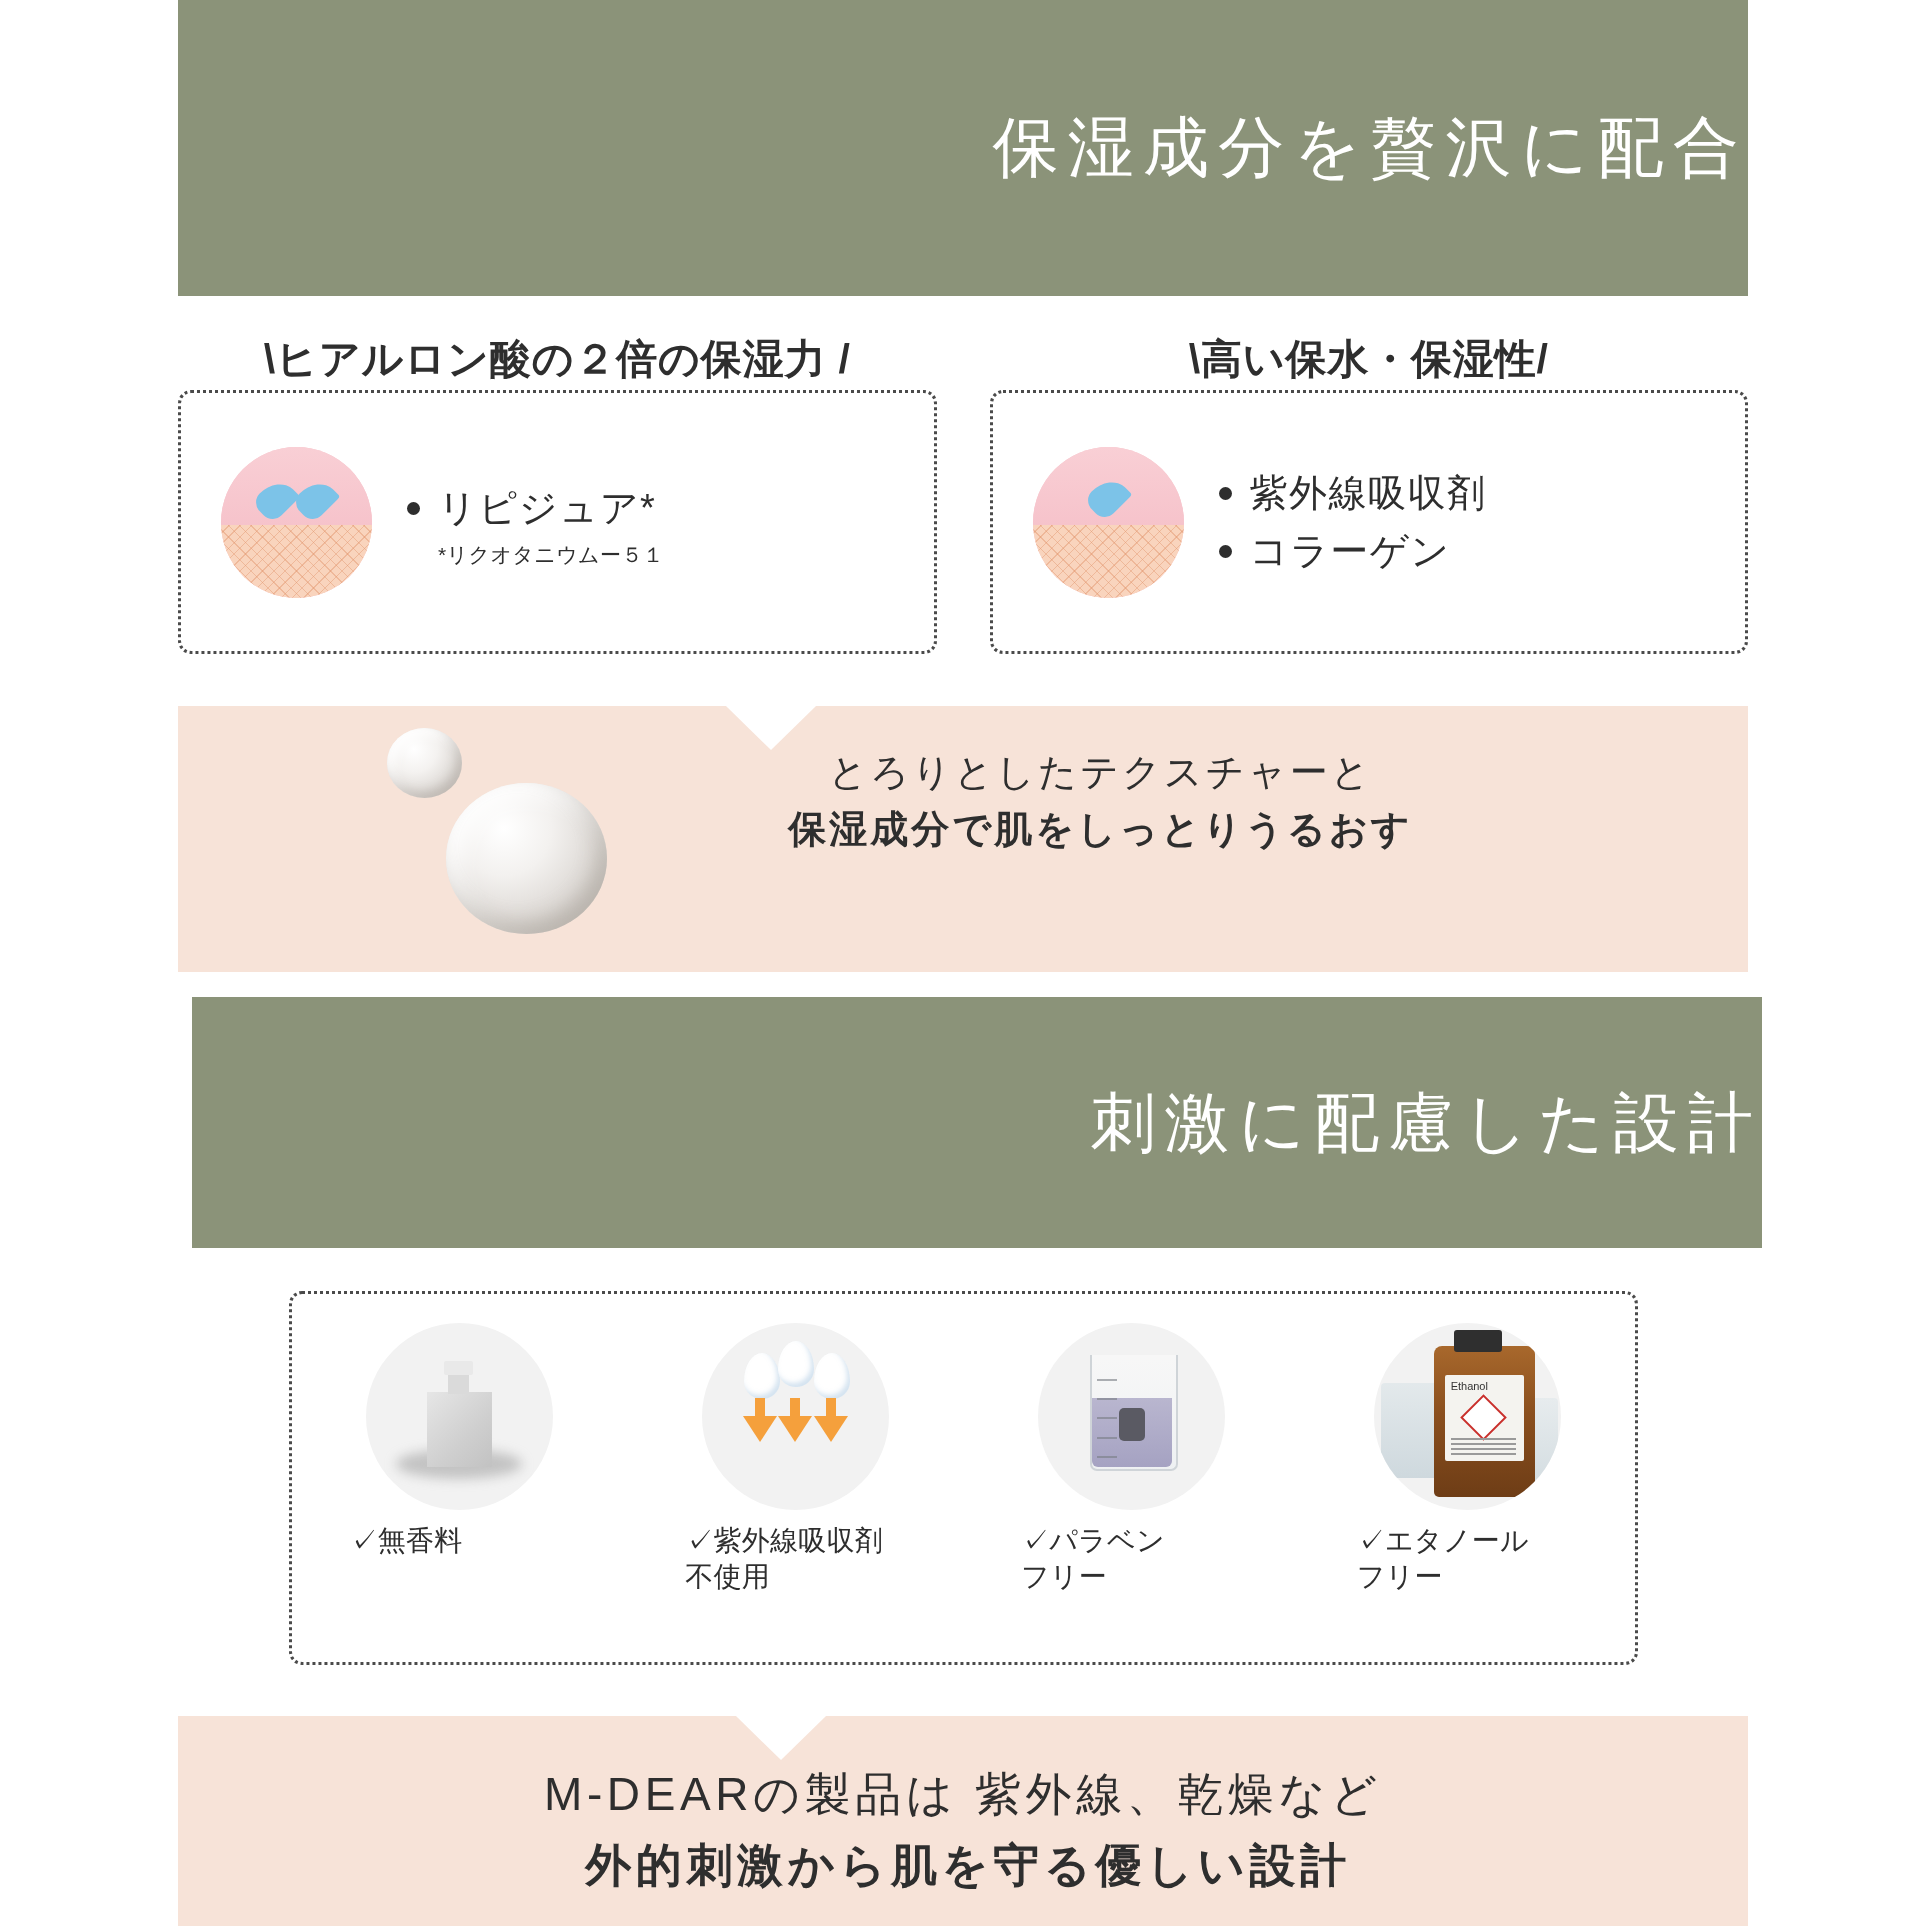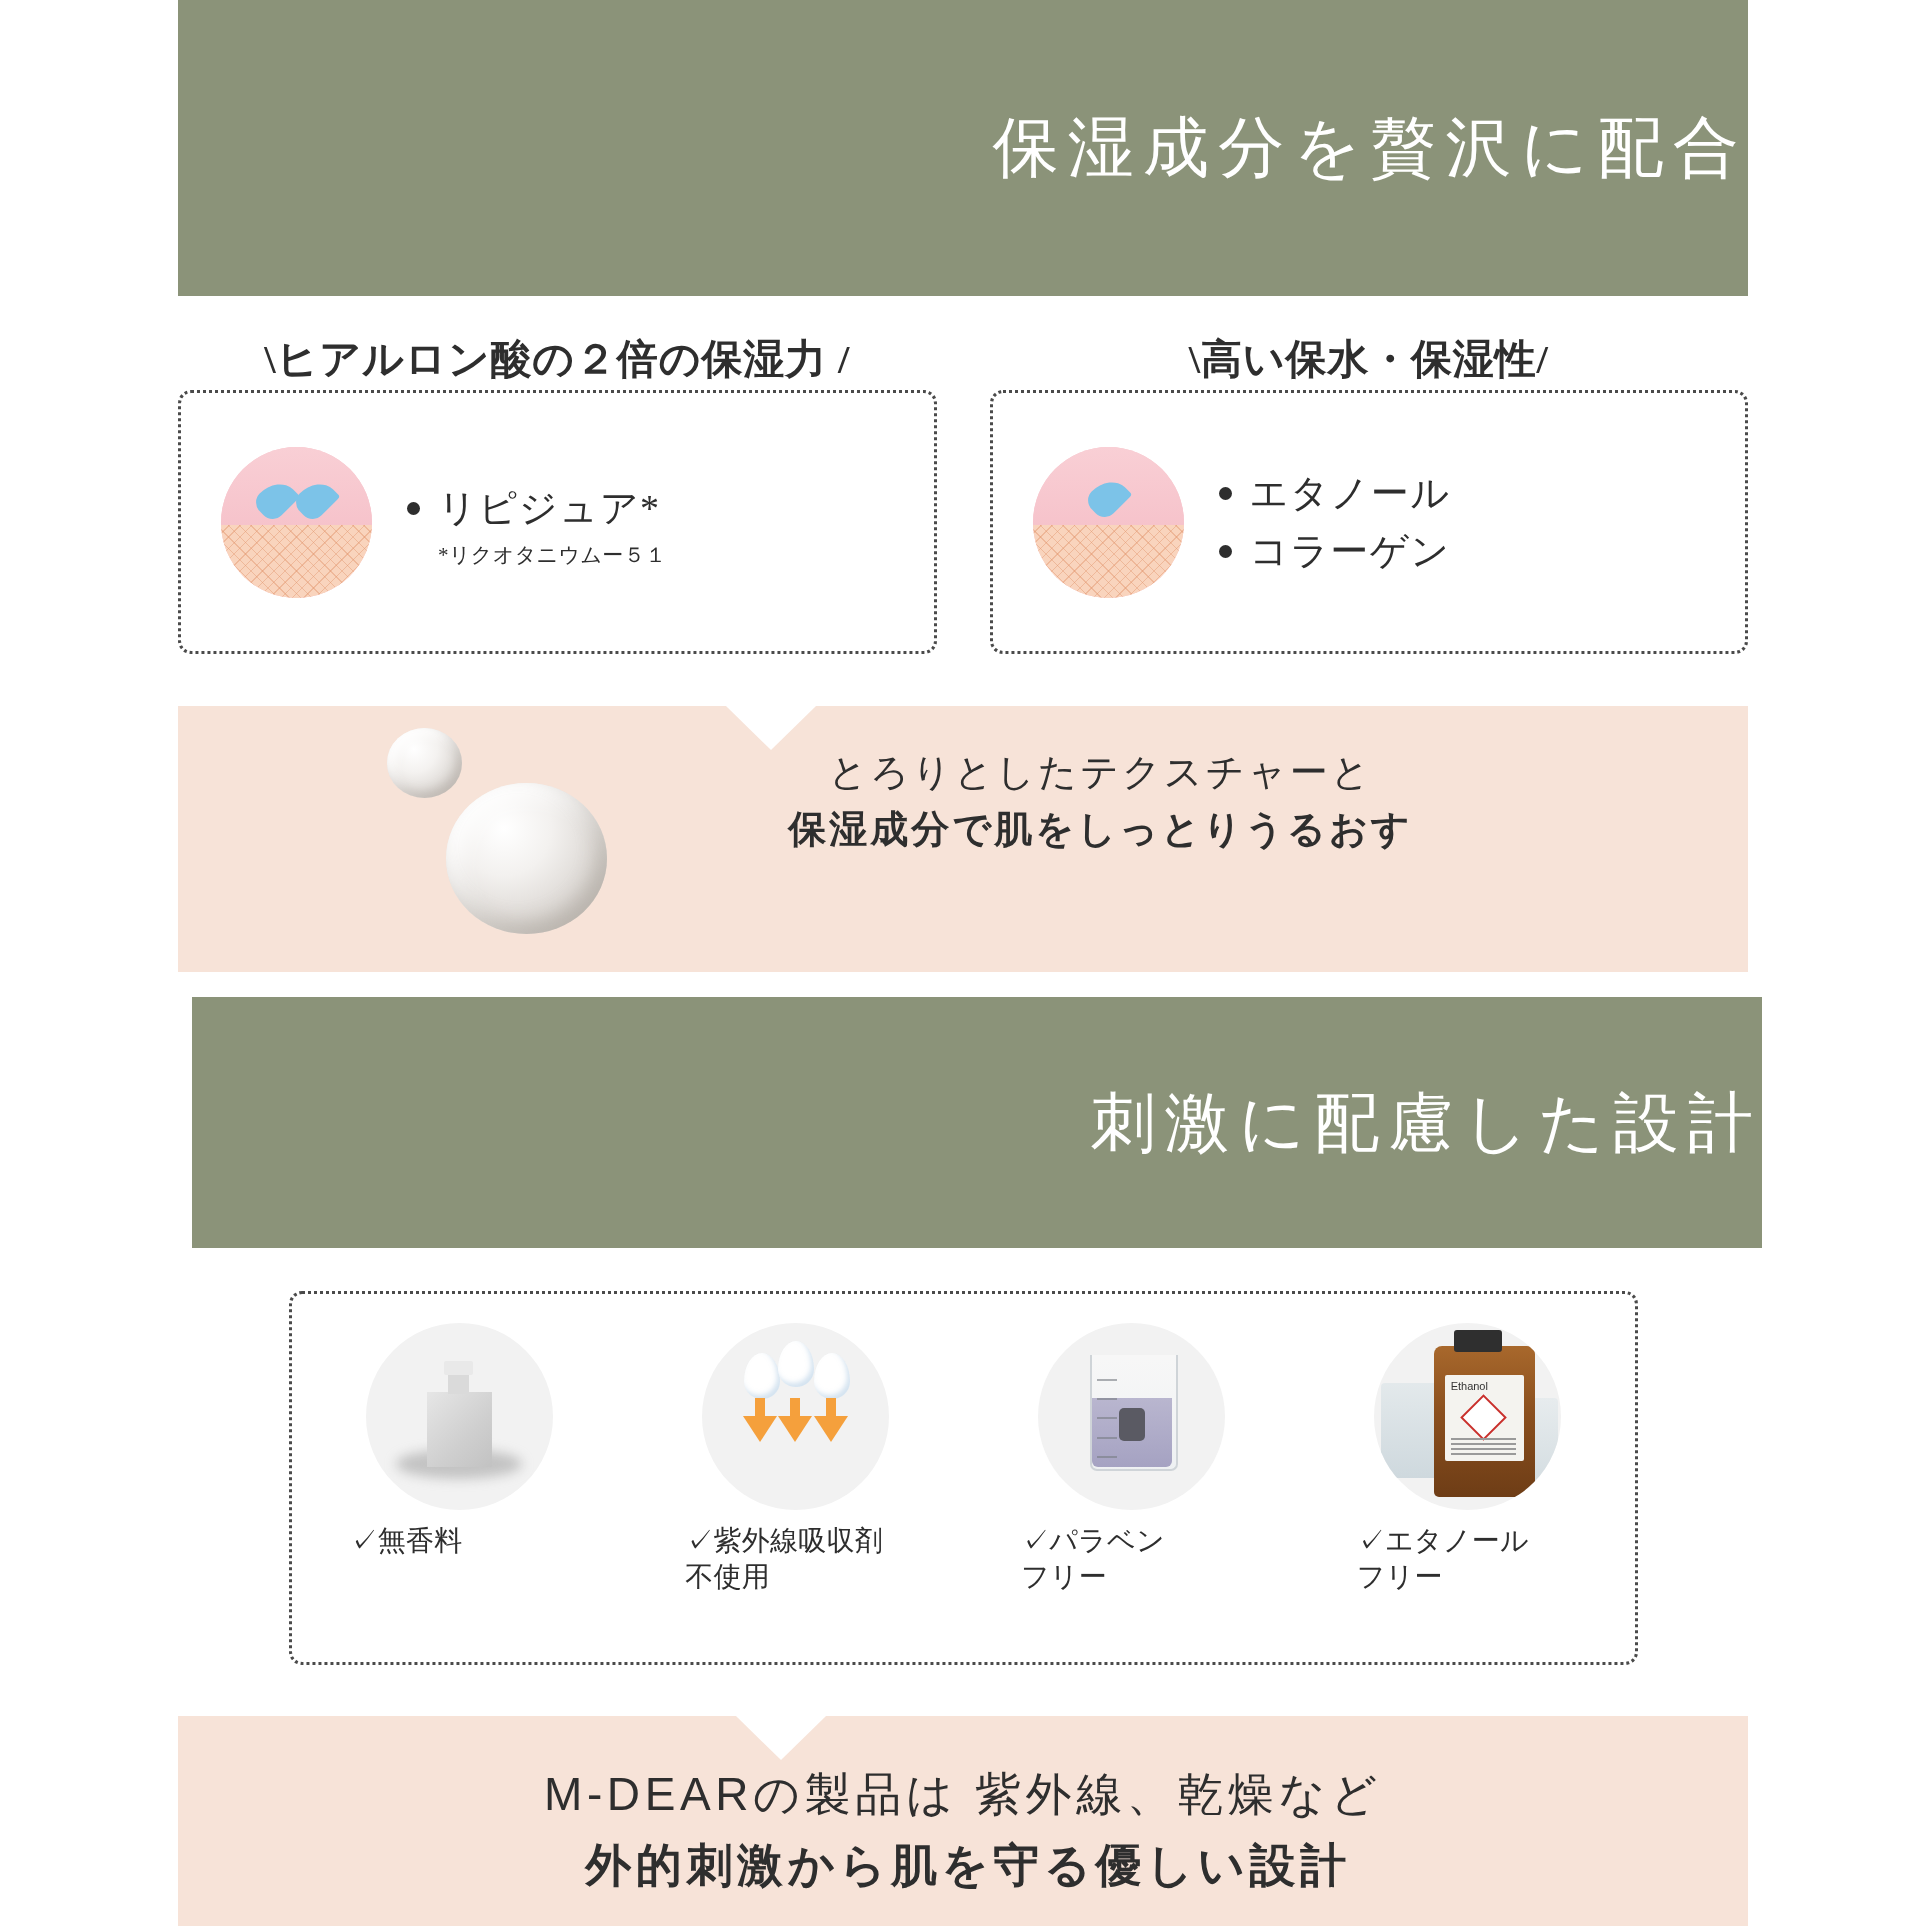--- a/index.html
+++ b/index.html
@@ -52,21 +52,20 @@
 
   
   .cards-row {
     position: absolute;
     left: 178px;
     top: 332px;
     width: 1570px;
     height: 322px;
     display: flex;
     gap: 53px;
-    font-family: Liberation Serif, serif;
   }
   .card-wrap {
     position: relative;
     flex: 1;
   }
   .card-title {
     position: absolute;
     top: 0;
     left: 0;
     width: 100%;
@@ -500,21 +499,21 @@
       <div class="card-title">\高い保水・保湿性/</div>
       <div class="card-box">
         <div class="skin-icon">
           <div class="top"></div>
           <div class="bottom"></div>
           <div class="drop single"></div>
         </div>
         <div class="card-list">
           <div class="bullet-line">
             <span class="dot"></span>
-            <span>エタノール</span>
+            <span>紫外線吸収剤</span>
           </div>
           <div class="bullet-line">
             <span class="dot"></span>
             <span>コラーゲン</span>
           </div>
         </div>
       </div>
     </div>
 
   </div>

